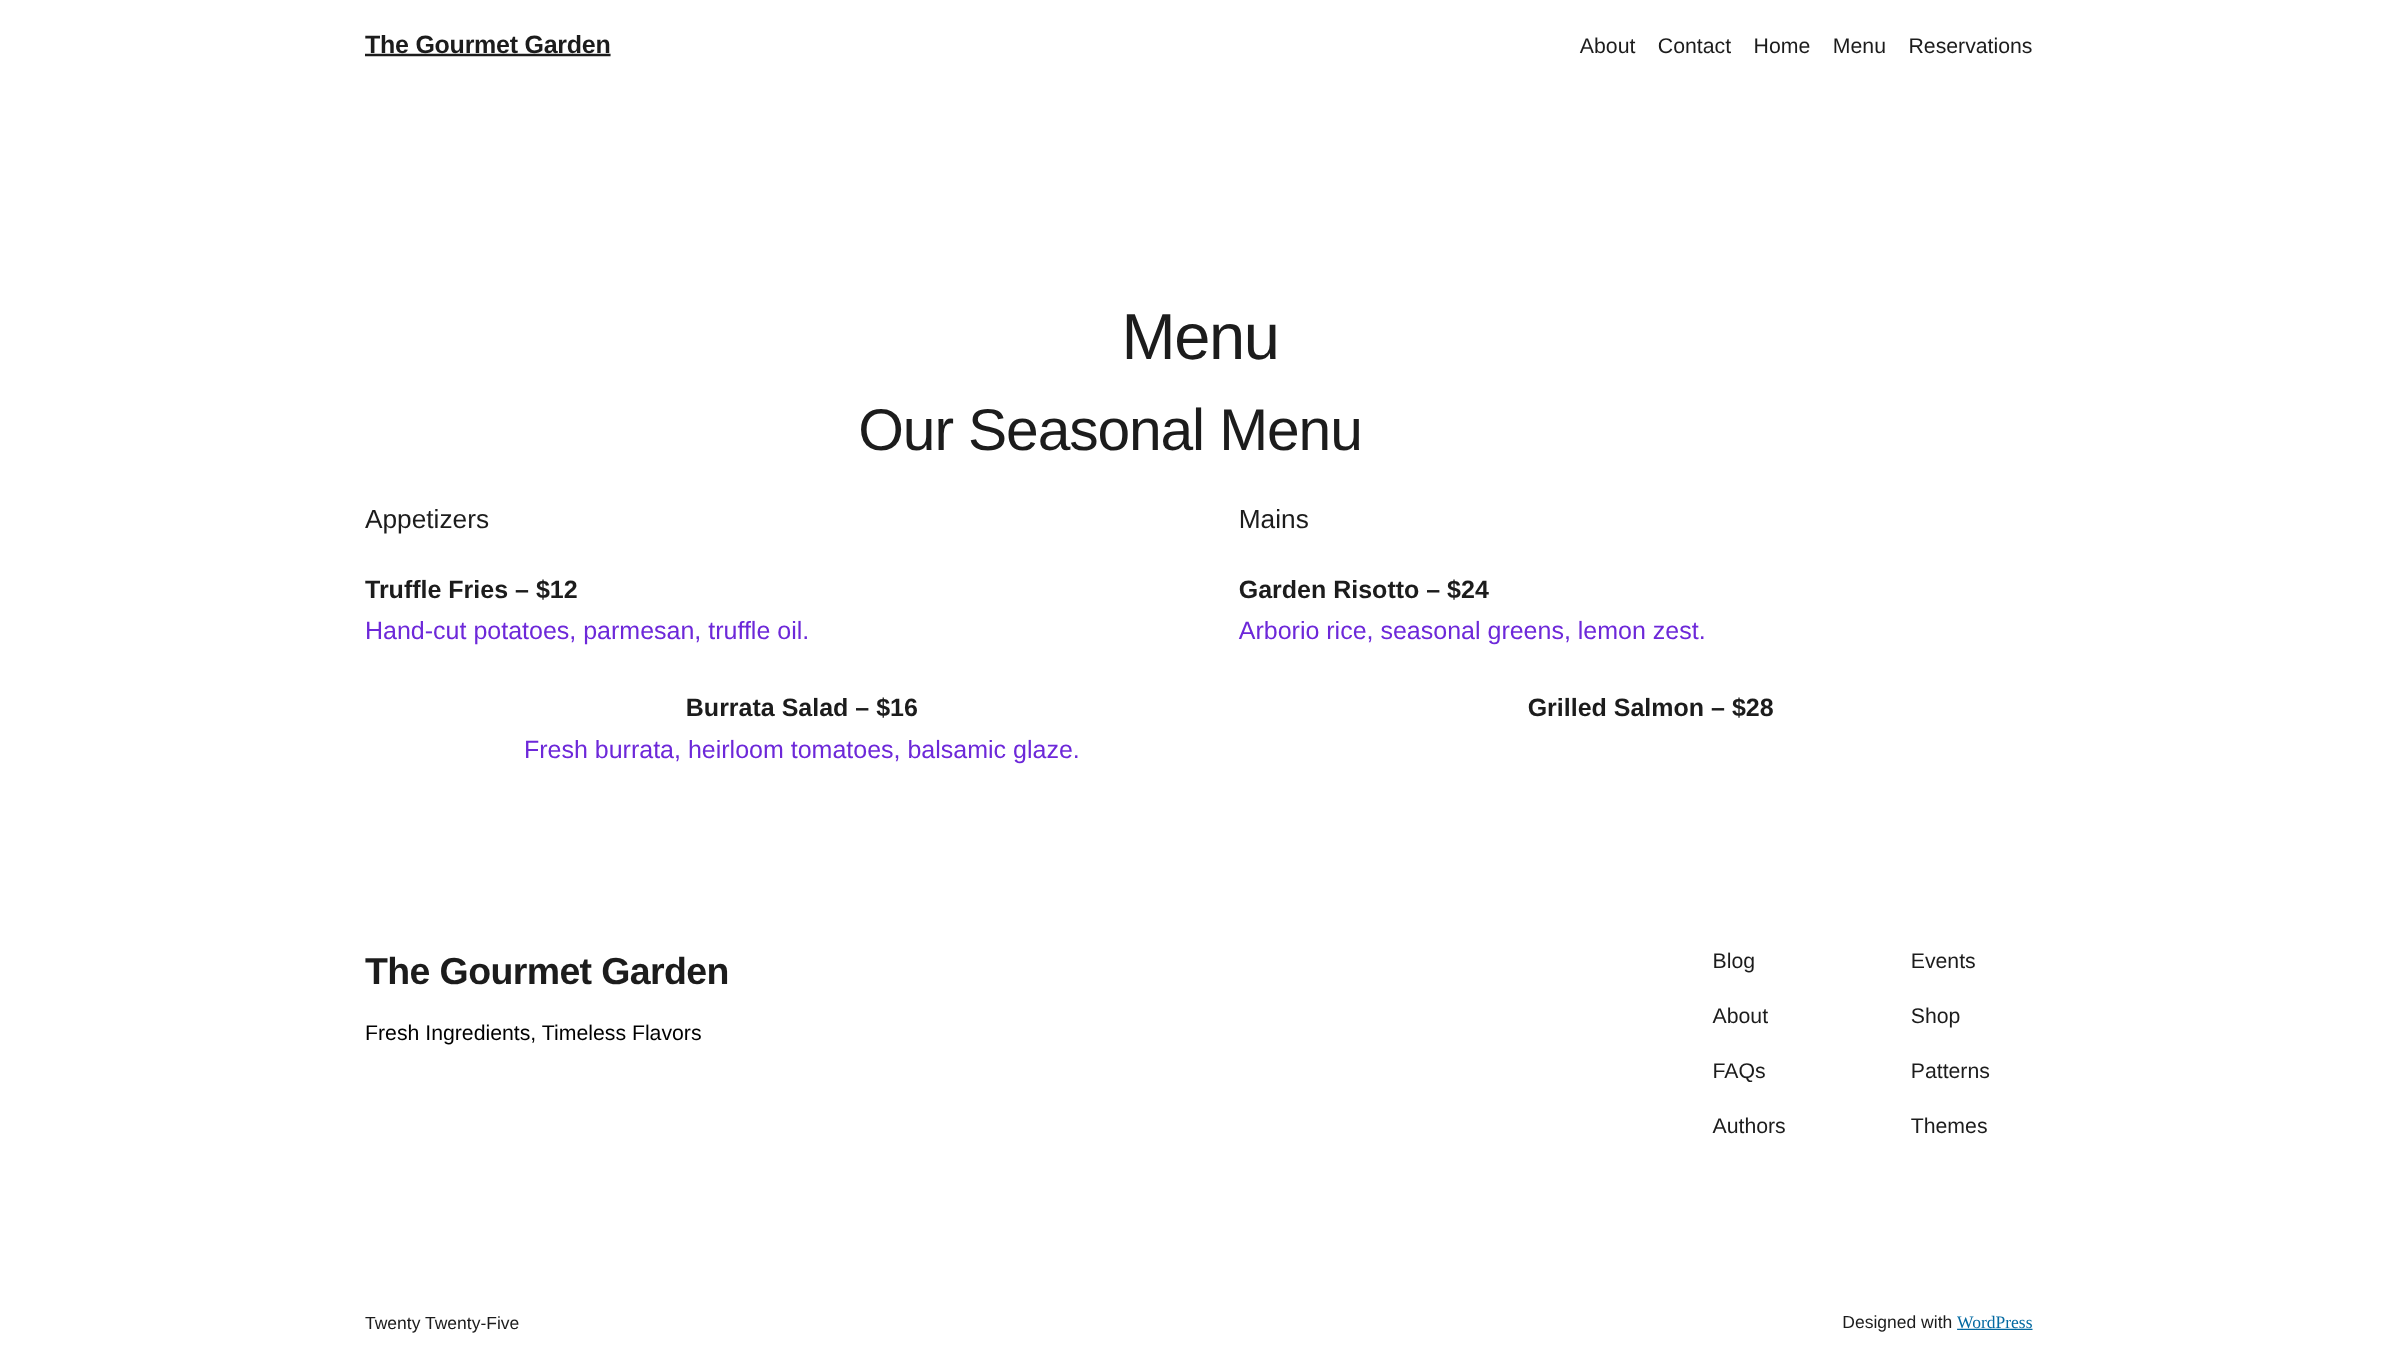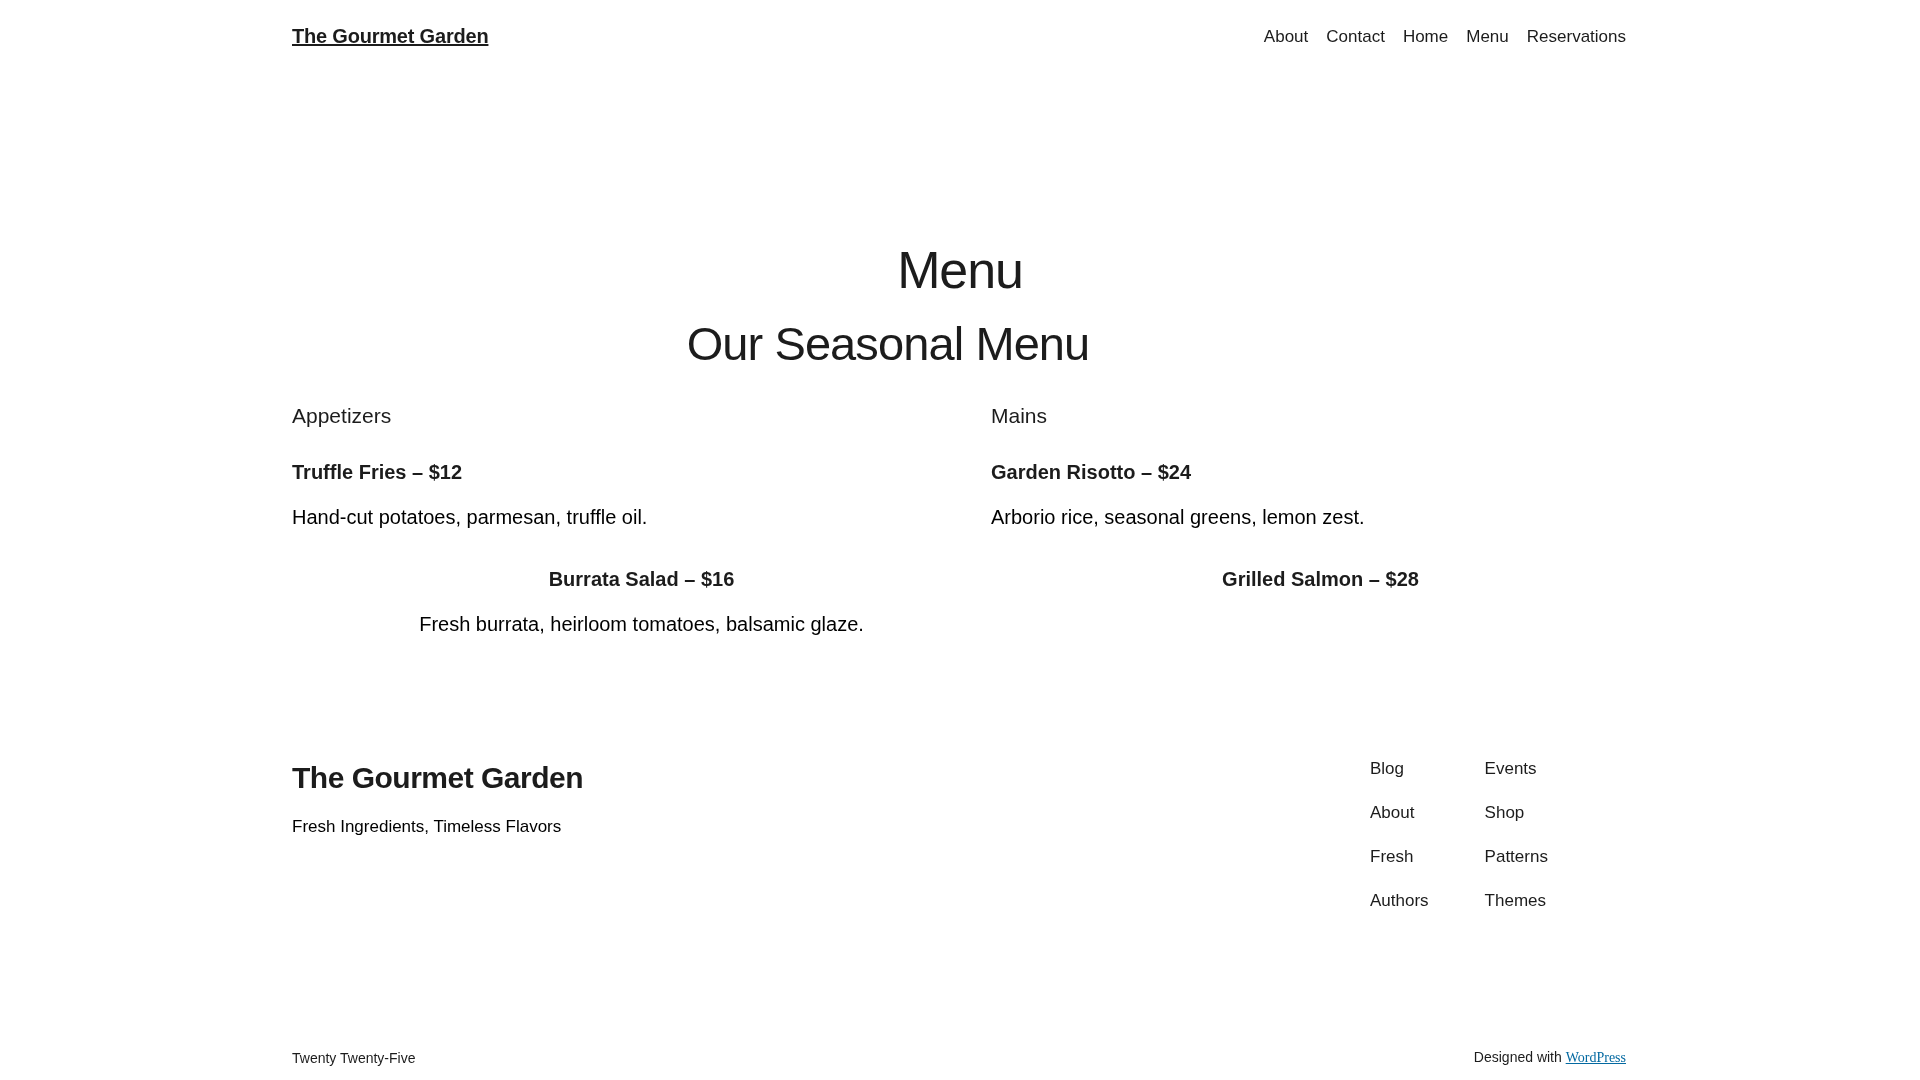--- a/index.html
+++ b/index.html
@@ -108,22 +108,22 @@
     font-size: 20px;
     line-height: 1.45;
     color: #1c1c1c;
     margin: 0;
   }
   .dish-name { font-weight: 700; }
   .dish-price { font-weight: 700; }
   .dish-desc {
     font-size: 20px;
     line-height: 1.45;
-    color: #000000;
-    margin: 16px 0 0 0;
+    color: #6d28d9;
+    margin: 4px 0 0 0;
   }
 
   
   .site-footer {
     position: absolute;
     top: 730px;
     left: 0;
     width: 1920px;
   }
   .footer-brand {
@@ -145,21 +145,21 @@
     color: #000000;
     margin: 19px 0 0 0;
     line-height: 1.4;
   }
 
   .footer-links {
     position: absolute;
     top: 30px;
     left: 1370px;
     display: flex;
-    gap: 56px;
+    gap: 100px;
   }
   .footer-col {
     display: flex;
     flex-direction: column;
     gap: 27px;
   }
   .footer-link {
     font-size: 17px;
     color: #1c1c1c;
     text-decoration: none;
@@ -260,21 +260,21 @@
   <footer class="site-footer">
     <div class="footer-brand">
       <div class="footer-title">The Gourmet Garden</div>
       <p class="footer-tagline">Fresh Ingredients, Timeless Flavors</p>
     </div>
 
     <div class="footer-links">
       <div class="footer-col">
         <a class="footer-link" href="#">Blog</a>
         <a class="footer-link" href="#">About</a>
-        <a class="footer-link" href="#">Fresh</a>
+        <a class="footer-link" href="#">FAQs</a>
         <a class="footer-link" href="#">Authors</a>
       </div>
       <div class="footer-col">
         <a class="footer-link" href="#">Events</a>
         <a class="footer-link" href="#">Shop</a>
         <a class="footer-link" href="#">Patterns</a>
         <a class="footer-link" href="#">Themes</a>
       </div>
     </div>
 

